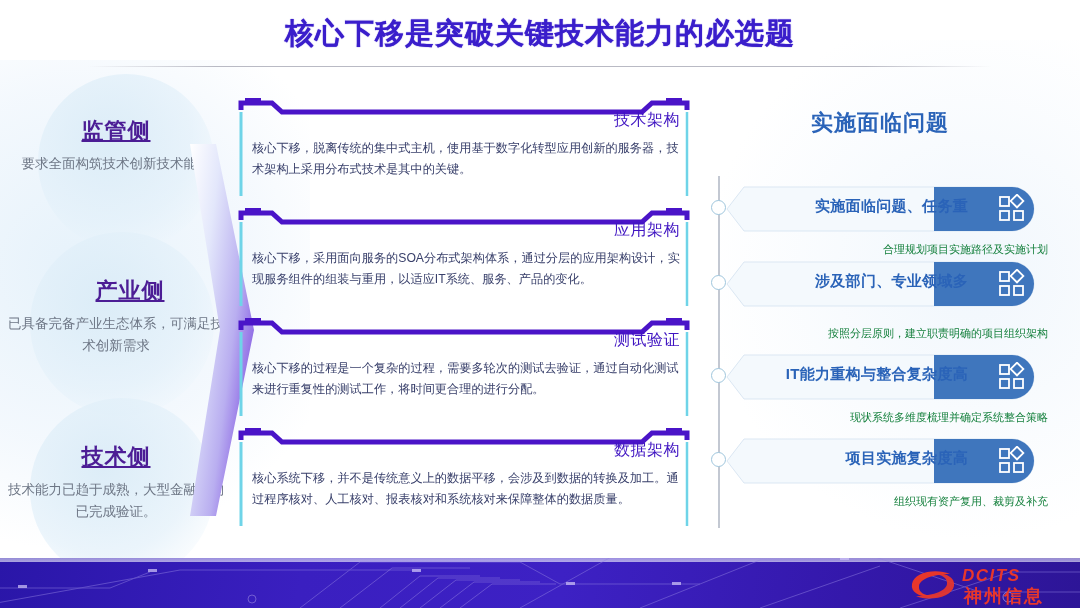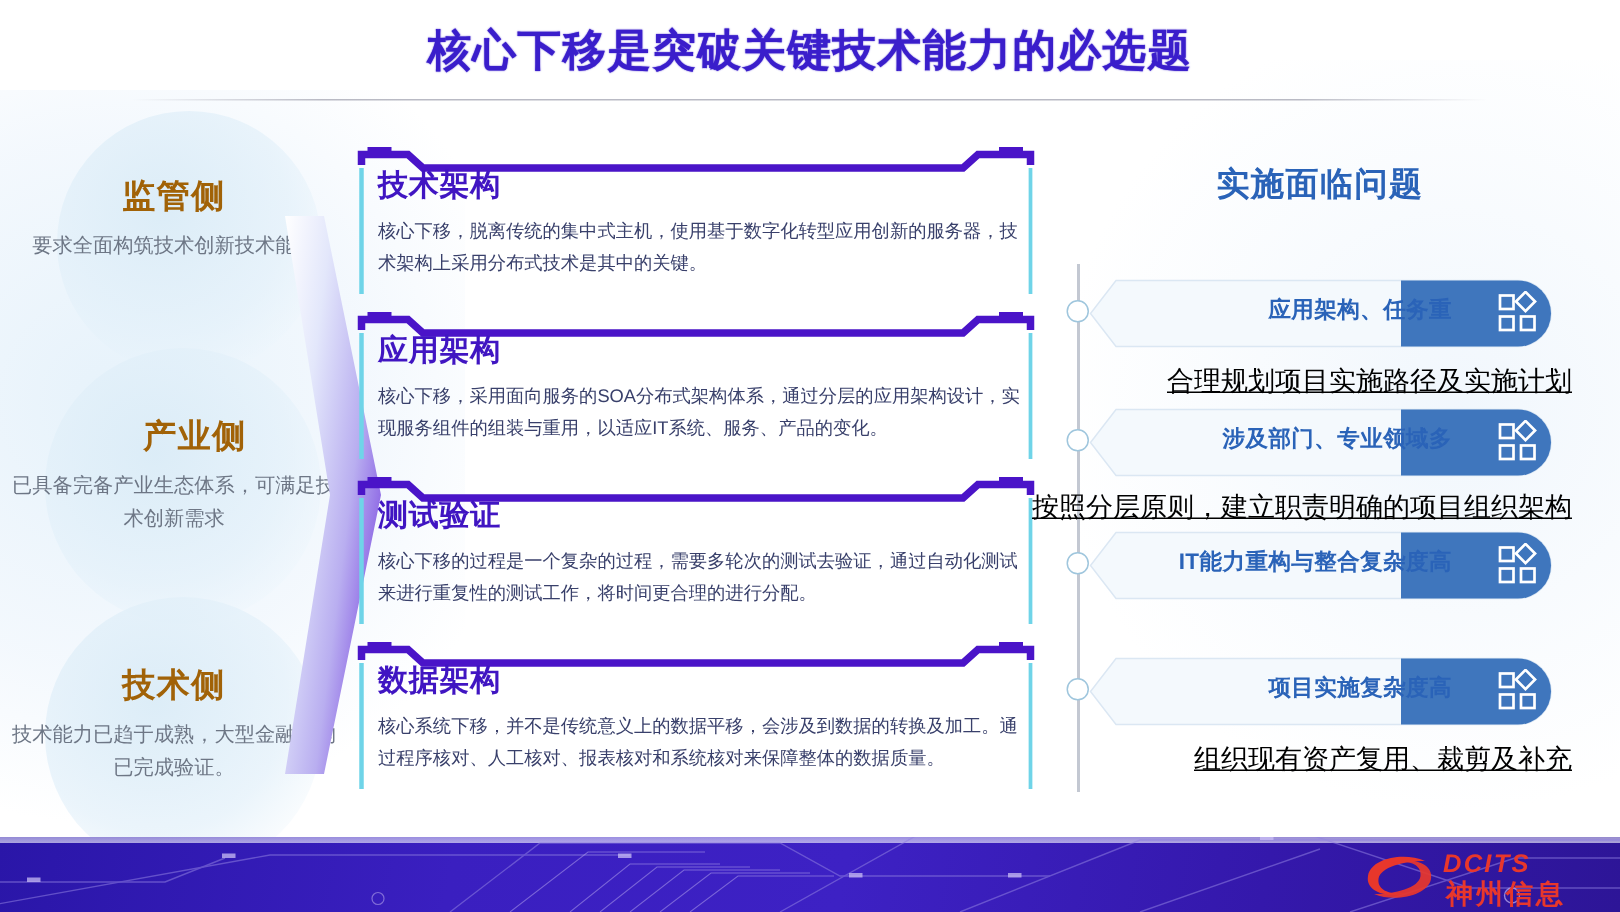--- a/index.html
+++ b/index.html
@@ -36,36 +36,36 @@
   }
 
   
   .left-col{position:absolute;left:0;top:88px;width:232px;height:460px;}
   .lc-block{position:absolute;left:0;width:232px;text-align:center;}
   .lc-circle{
     position:absolute;border-radius:50%;
     background:radial-gradient(circle at 40% 38%, rgba(219,236,247,.95) 0%, rgba(228,241,250,.75) 55%, rgba(240,248,253,.25) 80%, rgba(255,255,255,0) 100%);
   }
   .lc-title{
-    font-size:22px;font-weight:bold;color:#a16207;margin:0 0 7px 0;letter-spacing:1px;
+    font-size:22px;font-weight:bold;color:#4c1d95;margin:0 0 7px 0;letter-spacing:1px;text-decoration:underline;
   }
   .lc-desc{
     font-size:13.5px;color:#6d7685;line-height:1.65;padding:0 16px;
   }
 
   
   .arrow-wrap{position:absolute;left:176px;top:108px;width:86px;height:440px;}
 
   
   .cards{position:absolute;left:238px;top:96px;width:452px;}
   .card{position:relative;margin-bottom:6px;height:104px;}
   .card-frame{position:absolute;inset:0;}
   .card-body{position:absolute;left:14px;top:14px;right:10px;}
   .card-title{
-    font-size:20px;font-weight:bold;color:#4015c2;margin:0 0 7px 0;letter-spacing:.5px;
+    font-size:16px;font-weight:normal;color:#4015c2;margin:0 0 7px 0;letter-spacing:.5px;text-align:right;
   }
   .card-desc{
     font-size:12.2px;color:#39406b;line-height:1.72;
   }
 
   
   .right-col{position:absolute;left:700px;top:104px;width:360px;height:440px;}
   .rc-title{
     position:absolute;left:0;right:0;top:4px;text-align:center;
     font-size:22px;font-weight:bold;color:#2a63b8;letter-spacing:1px;
@@ -79,21 +79,21 @@
     position:absolute;left:11px;top:14px;width:15px;height:15px;border-radius:50%;
     background:#fff;border:1.6px solid #9fc6dd;box-sizing:border-box;
   }
   .pill{position:absolute;left:26px;top:0;width:310px;height:46px;}
   .pill-label{
     position:absolute;right:68px;top:11px;
     font-size:15px;font-weight:bold;color:#2a63b8;white-space:nowrap;letter-spacing:.3px;
   }
   .pill-icon{position:absolute;right:8px;top:8px;width:30px;height:30px;}
   .rc-sub{
-    position:absolute;right:12px;font-size:18px;color:#000000;white-space:nowrap;text-decoration:underline;
+    position:absolute;right:12px;font-size:11px;color:#15803d;white-space:nowrap;
   }
 
   
   .footer{
     position:absolute;left:0;bottom:0;width:1080px;height:50px;
     background:linear-gradient(100deg,#2a16a8 0%,#3a1fc0 28%,#3d21c4 52%,#3418ab 78%,#2d1597 100%);
     overflow:hidden;
   }
   .footer-fade{
     position:absolute;left:0;top:-18px;width:1080px;height:22px;
@@ -229,34 +229,34 @@
     <div class="rc-title">实施面临问题</div>
     <div class="timeline-line"></div>
 
     <div class="rc-item" style="top:82px;">
       <div class="node"></div>
       <div class="pill">
         <svg width="310" height="46" viewBox="0 0 310 46" xmlns="http://www.w3.org/2000/svg">
           <path d="M18,1 L286,1 A22,22 0 0 1 286,45 L18,45 L1,23 Z" fill="#f4f9fd" stroke="#dbe7f3" stroke-width="1"></path>
           <path d="M208,1 L286,1 A22,22 0 0 1 286,45 L208,45 Z" fill="#3f76bd"></path>
         </svg>
-        <div class="pill-label">应用架构、任务重</div>
+        <div class="pill-label">实施面临问题、任务重</div>
         <div class="pill-icon">
           <svg width="30" height="30" viewBox="0 0 30 30" xmlns="http://www.w3.org/2000/svg">
             <rect x="2" y="3" width="9" height="9" fill="none" stroke="#fff" stroke-width="1.8"></rect>
             <rect x="2" y="17" width="9" height="9" fill="none" stroke="#fff" stroke-width="1.8"></rect>
             <rect x="16" y="17" width="9" height="9" fill="none" stroke="#fff" stroke-width="1.8"></rect>
             <rect x="14.5" y="2.5" width="9" height="9" fill="none" stroke="#fff" stroke-width="1.8" transform="rotate(45 19 7)"></rect>
           </svg>
         </div>
       </div>
     </div>
     <div class="rc-sub" style="top:138px;">合理规划项目实施路径及实施计划</div>
 
-    <div class="rc-item" style="top:168px;font-family:Liberation Serif, serif;">
+    <div class="rc-item" style="top:157px;font-family:Liberation Serif, serif;">
       <div class="node"></div>
       <div class="pill">
         <svg width="310" height="46" viewBox="0 0 310 46" xmlns="http://www.w3.org/2000/svg">
           <path d="M18,1 L286,1 A22,22 0 0 1 286,45 L18,45 L1,23 Z" fill="#f4f9fd" stroke="#dbe7f3" stroke-width="1"></path>
           <path d="M208,1 L286,1 A22,22 0 0 1 286,45 L208,45 Z" fill="#3f76bd"></path>
         </svg>
         <div class="pill-label">涉及部门、专业领域多</div>
         <div class="pill-icon">
           <svg width="30" height="30" viewBox="0 0 30 30" xmlns="http://www.w3.org/2000/svg">
             <rect x="2" y="3" width="9" height="9" fill="none" stroke="#fff" stroke-width="1.8"></rect>
@@ -280,20 +280,21 @@
         <div class="pill-icon">
           <svg width="30" height="30" viewBox="0 0 30 30" xmlns="http://www.w3.org/2000/svg">
             <rect x="2" y="3" width="9" height="9" fill="none" stroke="#fff" stroke-width="1.8"></rect>
             <rect x="2" y="17" width="9" height="9" fill="none" stroke="#fff" stroke-width="1.8"></rect>
             <rect x="16" y="17" width="9" height="9" fill="none" stroke="#fff" stroke-width="1.8"></rect>
             <rect x="14.5" y="2.5" width="9" height="9" fill="none" stroke="#fff" stroke-width="1.8" transform="rotate(45 19 7)"></rect>
           </svg>
         </div>
       </div>
     </div>
+    <div class="rc-sub" style="top:306px;">现状系统多维度梳理并确定系统整合策略</div>
 
     <div class="rc-item" style="top:334px;">
       <div class="node"></div>
       <div class="pill">
         <svg width="310" height="46" viewBox="0 0 310 46" xmlns="http://www.w3.org/2000/svg">
           <path d="M18,1 L286,1 A22,22 0 0 1 286,45 L18,45 L1,23 Z" fill="#f4f9fd" stroke="#dbe7f3" stroke-width="1"></path>
           <path d="M208,1 L286,1 A22,22 0 0 1 286,45 L208,45 Z" fill="#3f76bd"></path>
         </svg>
         <div class="pill-label">项目实施复杂度高</div>
         <div class="pill-icon">

